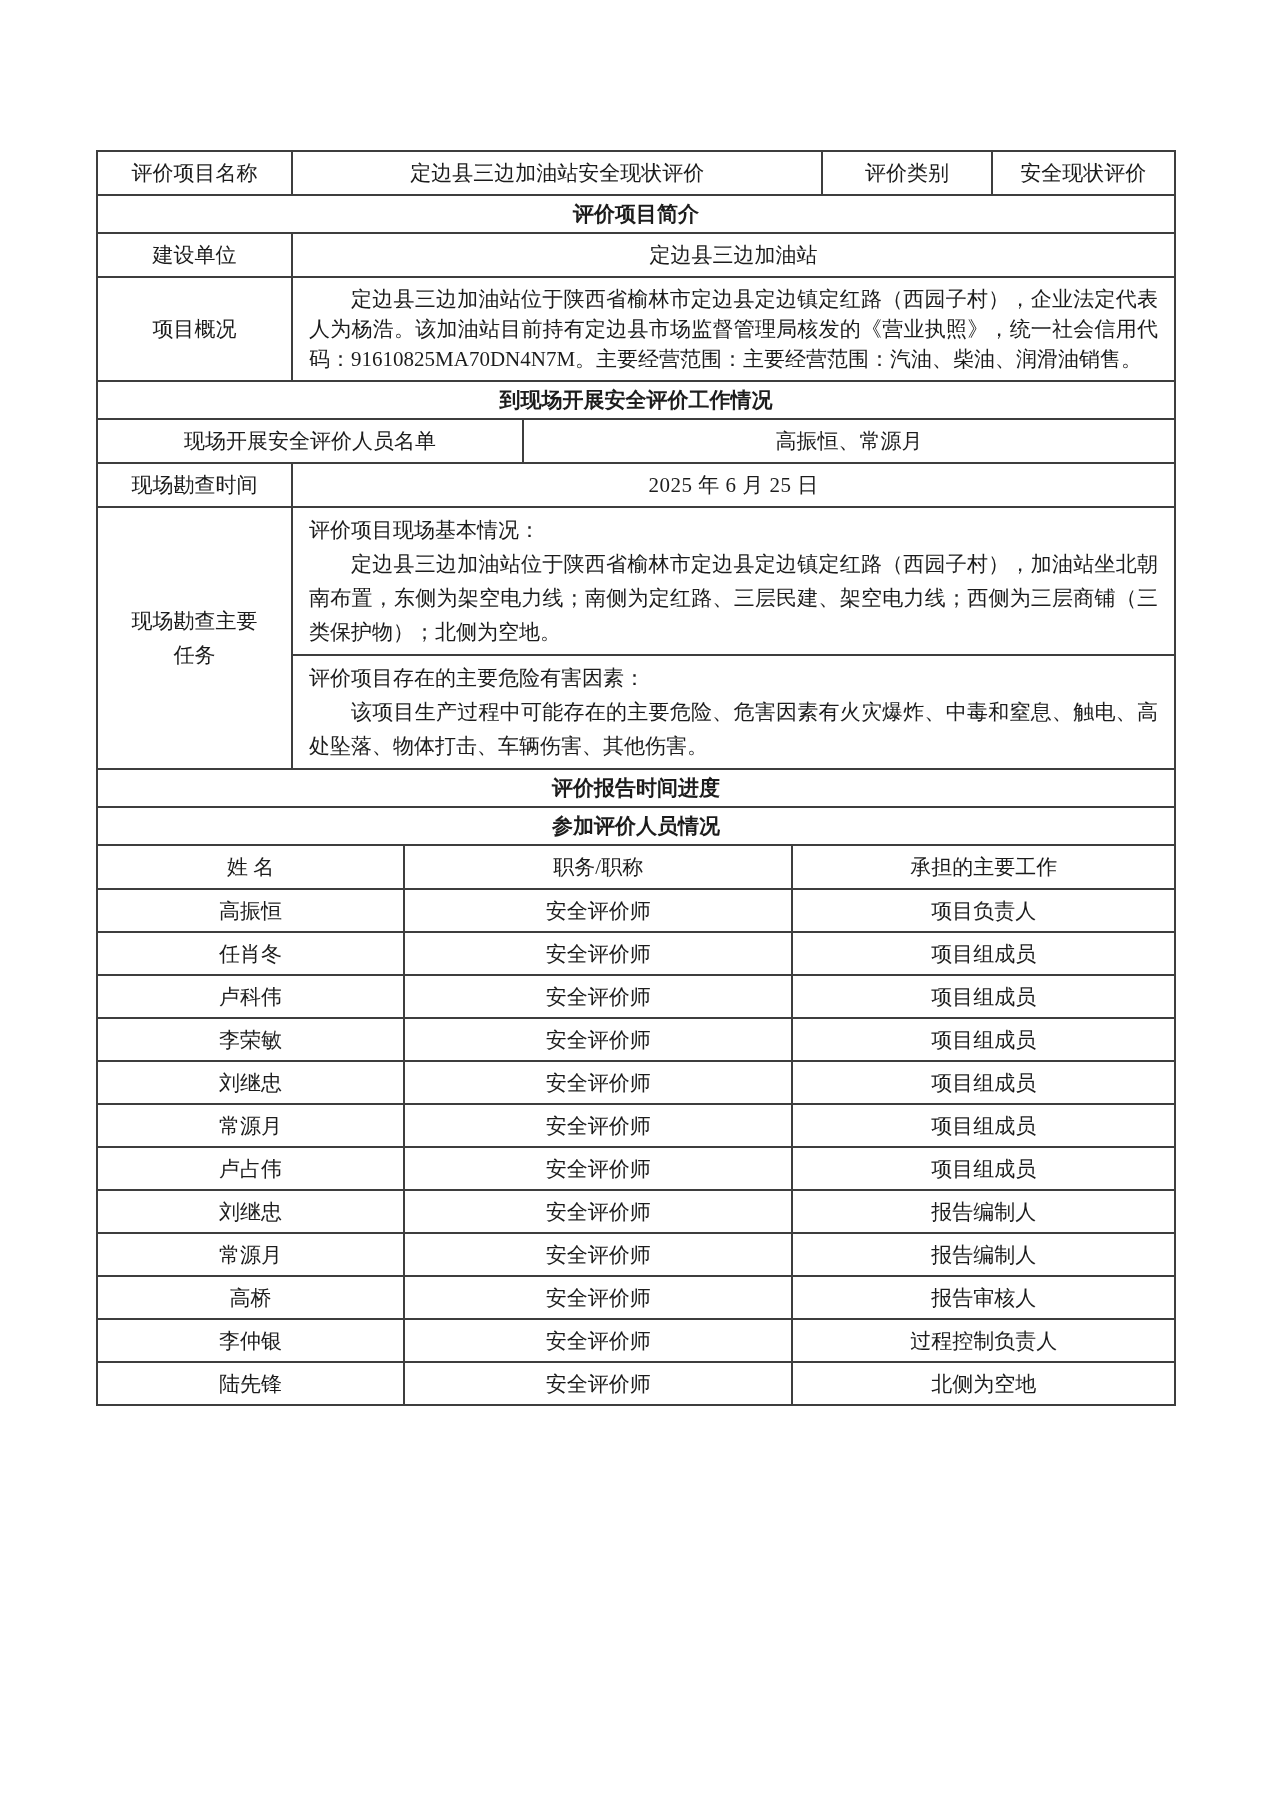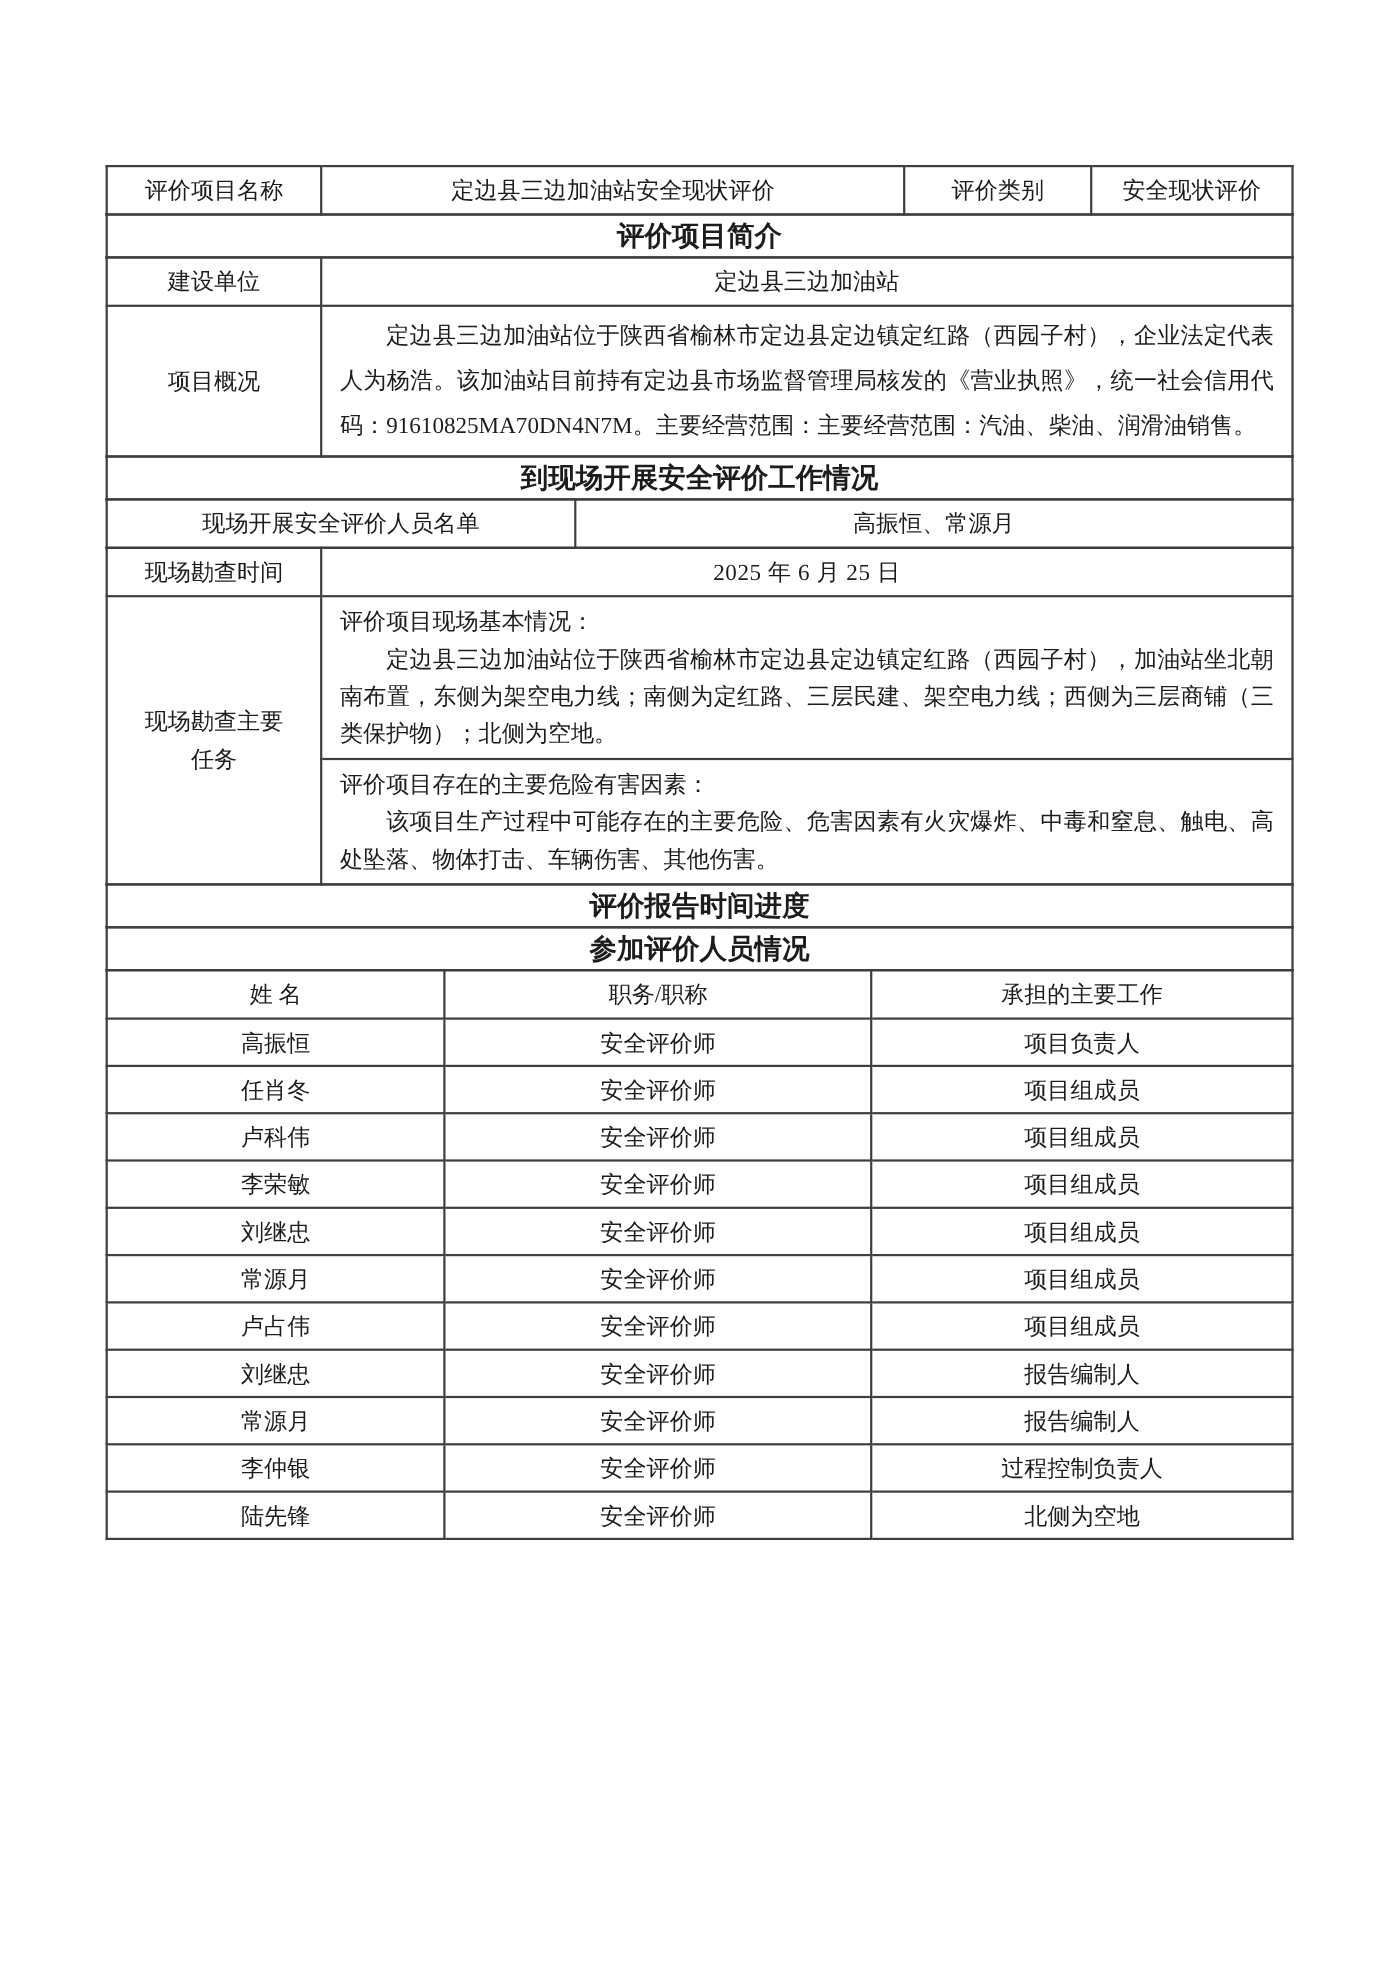--- a/index.html
+++ b/index.html
@@ -9,23 +9,23 @@
   }
   .doc-wrap { position:absolute; left:96px; top:150px; width:1080px; }
   table { width:100%; border-collapse:collapse; table-layout:fixed; }
   table + table { margin-top:-2px; }
   td {
     border:2px solid #3e3e3e; font-size:21px; text-align:center;
     vertical-align:middle; padding:2px 6px; overflow:hidden;
   }
   .h38 td { height:38px; }
   .h37 td { height:37px;margin-left:32px; }
-  .sec td { height:32px; font-weight:bold; font-size:25px; }
+  .sec td { height:32px; font-weight:bold; font-size:21px; }
   .para {
-    text-align:justify; padding:6px 16px; line-height:41px;
+    text-align:justify; padding:6px 16px; line-height:30px;
   }
   .para .indent { text-indent:2em; }
   .task-para { text-align:justify; padding:5px 16px; line-height:34px; }
   .task-para .indent { text-indent:2em; }
   .task-label { width:6.3em; margin:0 auto; line-height:34px; }
   .date-cell { letter-spacing:0.5px;border-radius:22px; }
 </style>
 </head>
 <body>
 
@@ -193,20 +193,25 @@
         <td>刘继忠</td>
         <td>安全评价师</td>
         <td>报告编制人</td>
       </tr>
       <tr class="h37">
         <td>常源月</td>
         <td>安全评价师</td>
         <td>报告编制人</td>
       </tr>
       <tr class="h37">
+        <td>高桥</td>
+        <td>安全评价师</td>
+        <td>报告审核人</td>
+      </tr>
+      <tr class="h37">
         <td>李仲银</td>
         <td>安全评价师</td>
         <td>过程控制负责人</td>
       </tr>
       <tr class="h37">
         <td>陆先锋</td>
         <td>安全评价师</td>
         <td>北侧为空地</td>
       </tr>
     </tbody>

